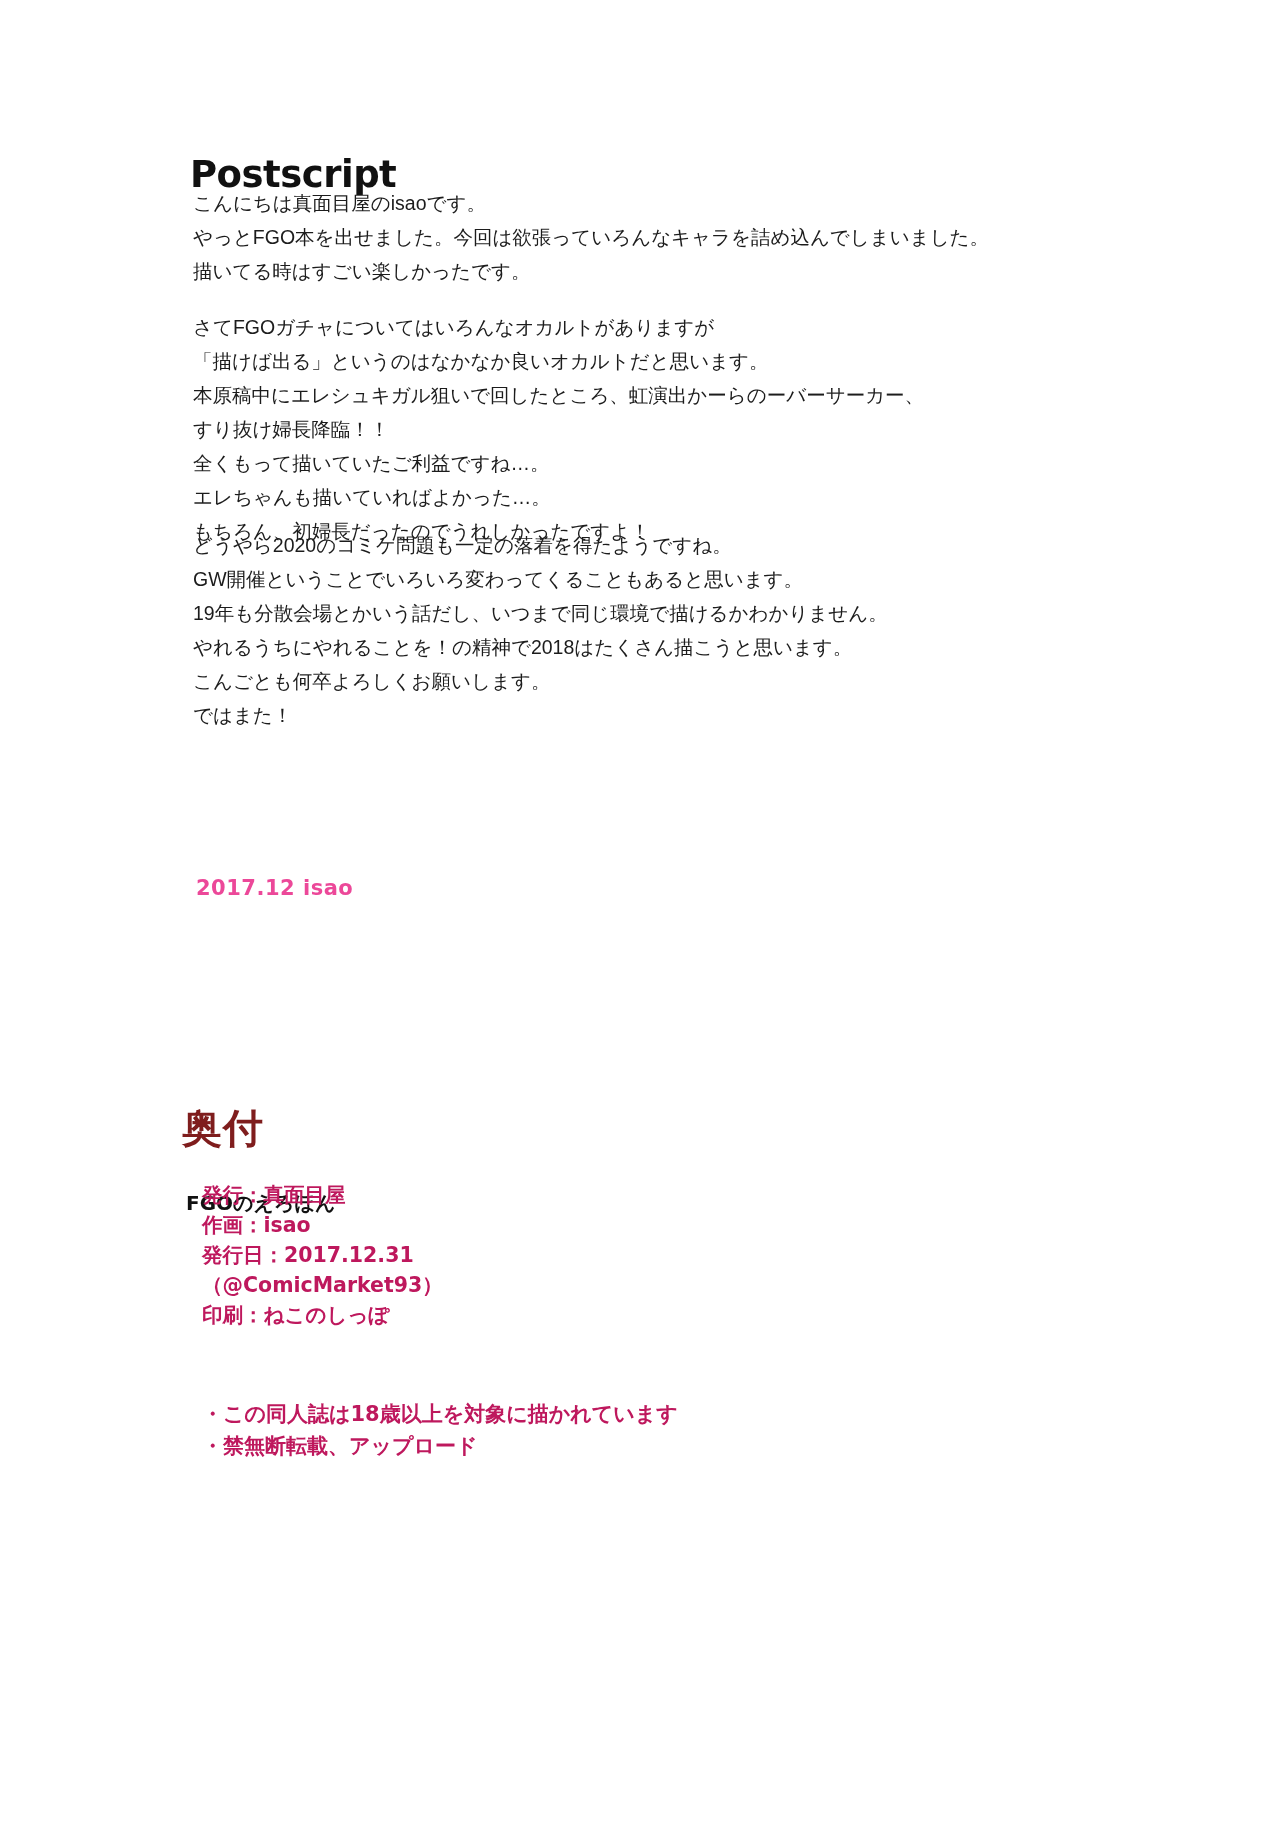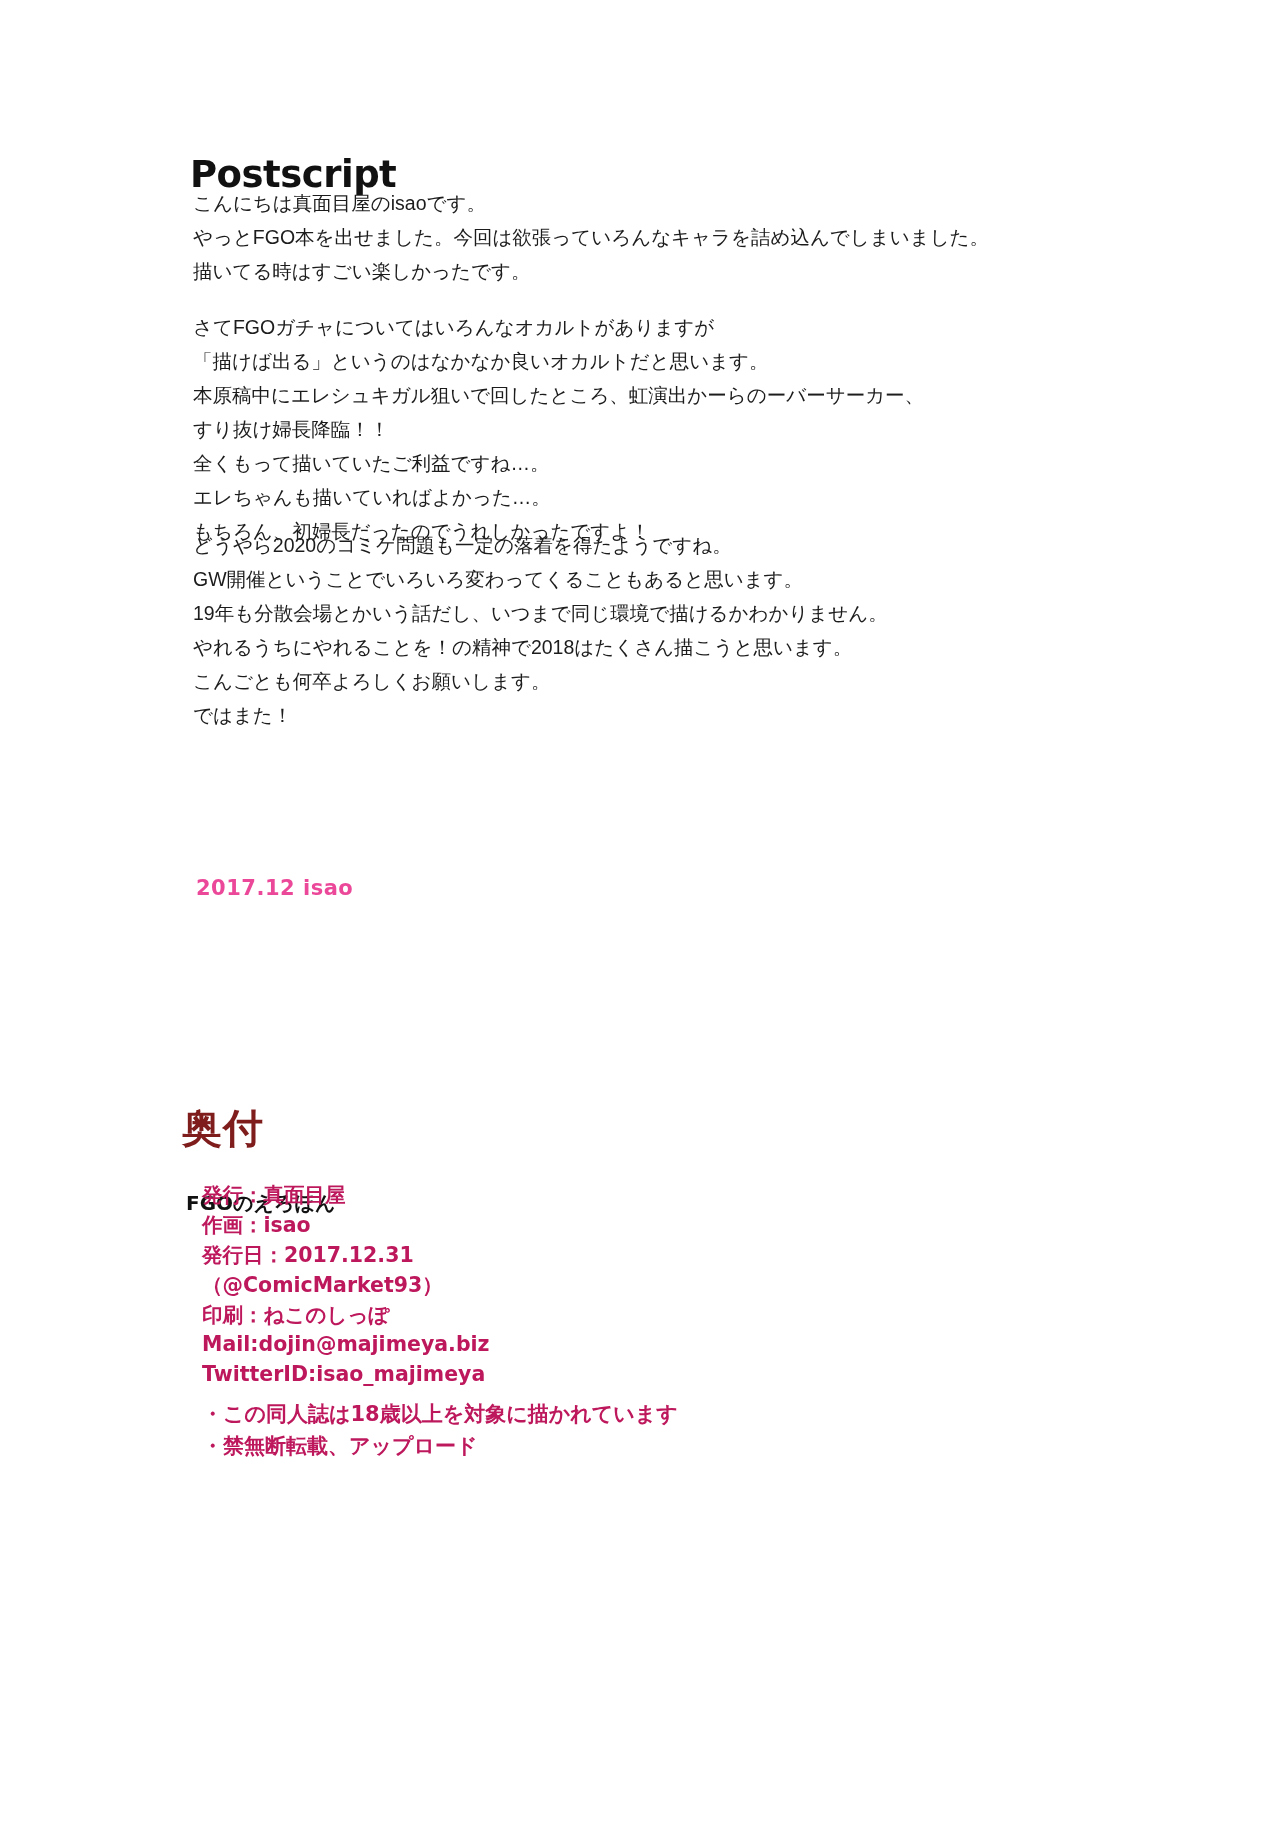--- a/index.html
+++ b/index.html
@@ -126,19 +126,17 @@
   <h2 class="colophon-heading">奥付</h2>
 
   <div class="colophon-subtitle">FGOのえろほん</div>
 
   <div class="colophon-block" id="credits">発行：真面目屋
 作画：isao
 発行日：2017.12.31
 （@ComicMarket93）
 印刷：ねこのしっぽ</div>
 
-  <div class="colophon-block" id="contact">Mail:dojin@majimeya.biz
-TwitterID:isao_majimeya</div>
 
   <div class="colophon-block" id="notices">・この同人誌は18歳以上を対象に描かれています
 ・禁無断転載、アップロード</div>
 
 </div>
 
 </body></html>

